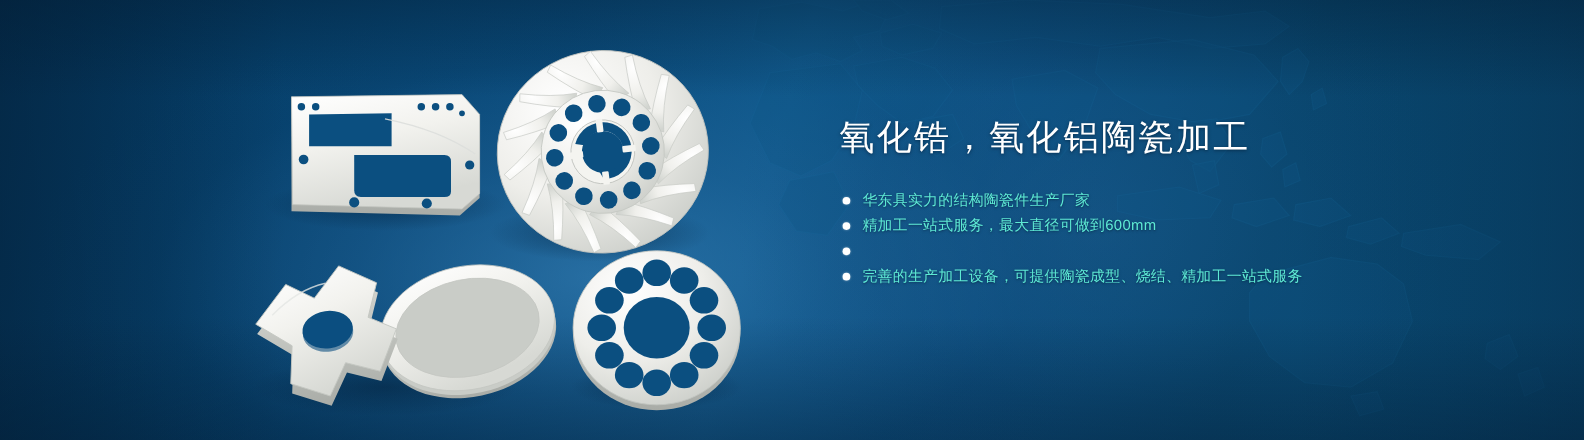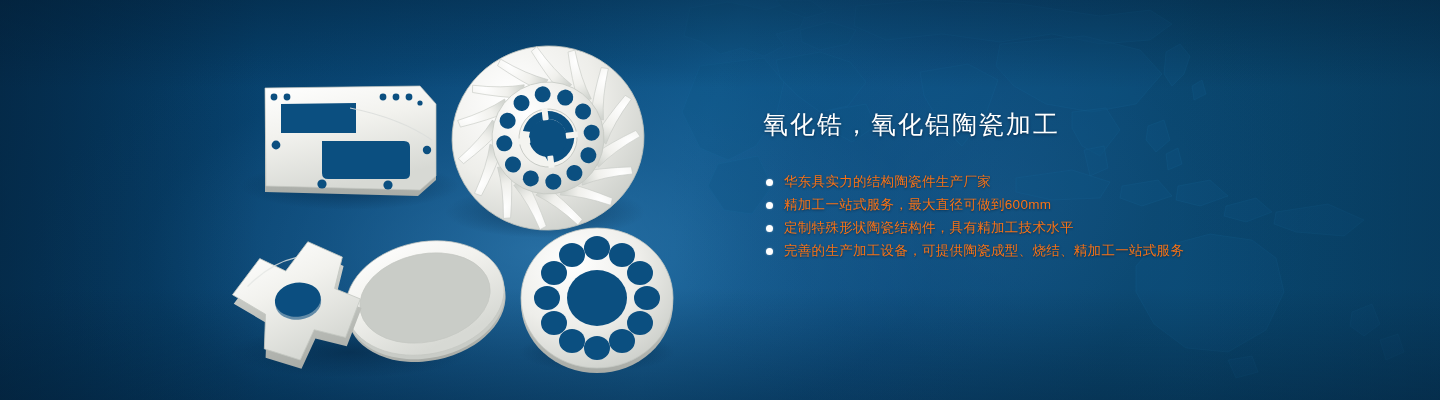--- a/index.html
+++ b/index.html
@@ -56,42 +56,42 @@
   .worldmap svg{display:block;width:100%;height:100%;}
   
   .products{position:absolute;left:0;top:0;width:740px;height:400px;}
   .products svg{display:block;width:100%;height:100%;}
   
   .copy{
     position:absolute;left:763px;top:104px;width:620px;
   }
   .headline{
     margin:0;
-    font-size:25px;
+    font-size:32px;
     line-height:40px;
     letter-spacing:2px;
     font-weight:400;
     color:#ffffff;
     text-shadow:0 1px 3px rgba(0,18,36,.55);
     white-space:nowrap;
   }
   .bullets{list-style:none;margin:29px 0 0 0;padding:0;}
   .bullets li{
     display:flex;align-items:center;
     margin:0 0 5px 0;
     height:18px;
   }
   .dot{
     width:7px;height:7px;border-radius:50%;
     background:#ffffff;flex:0 0 auto;
     margin:0 11px 0 3px;
     box-shadow:0 0 2px rgba(255,255,255,.45);
   }
   .btxt{
-    font-size:13.5px;line-height:18px;color:#f97316;
+    font-size:13.5px;line-height:18px;color:#5eead4;
     letter-spacing:.3px;white-space:nowrap;
     text-shadow:0 1px 2px rgba(0,18,36,.5);
   }
 </style>
 </head>
 <body>
 
 <div class="banner">
 
   <div class="bg-base"></div>
@@ -314,21 +314,20 @@
       <li>
         <span class="dot"></span>
         <span class="btxt">华东具实力的结构陶瓷件生产厂家</span>
       </li>
       <li>
         <span class="dot"></span>
         <span class="btxt">精加工一站式服务，最大直径可做到600mm</span>
       </li>
       <li>
         <span class="dot"></span>
-        <span class="btxt">定制特殊形状陶瓷结构件，具有精加工技术水平</span>
       </li>
       <li>
         <span class="dot"></span>
         <span class="btxt">完善的生产加工设备，可提供陶瓷成型、烧结、精加工一站式服务</span>
       </li>
     </ul>
   </div>
 
 </div>
 

